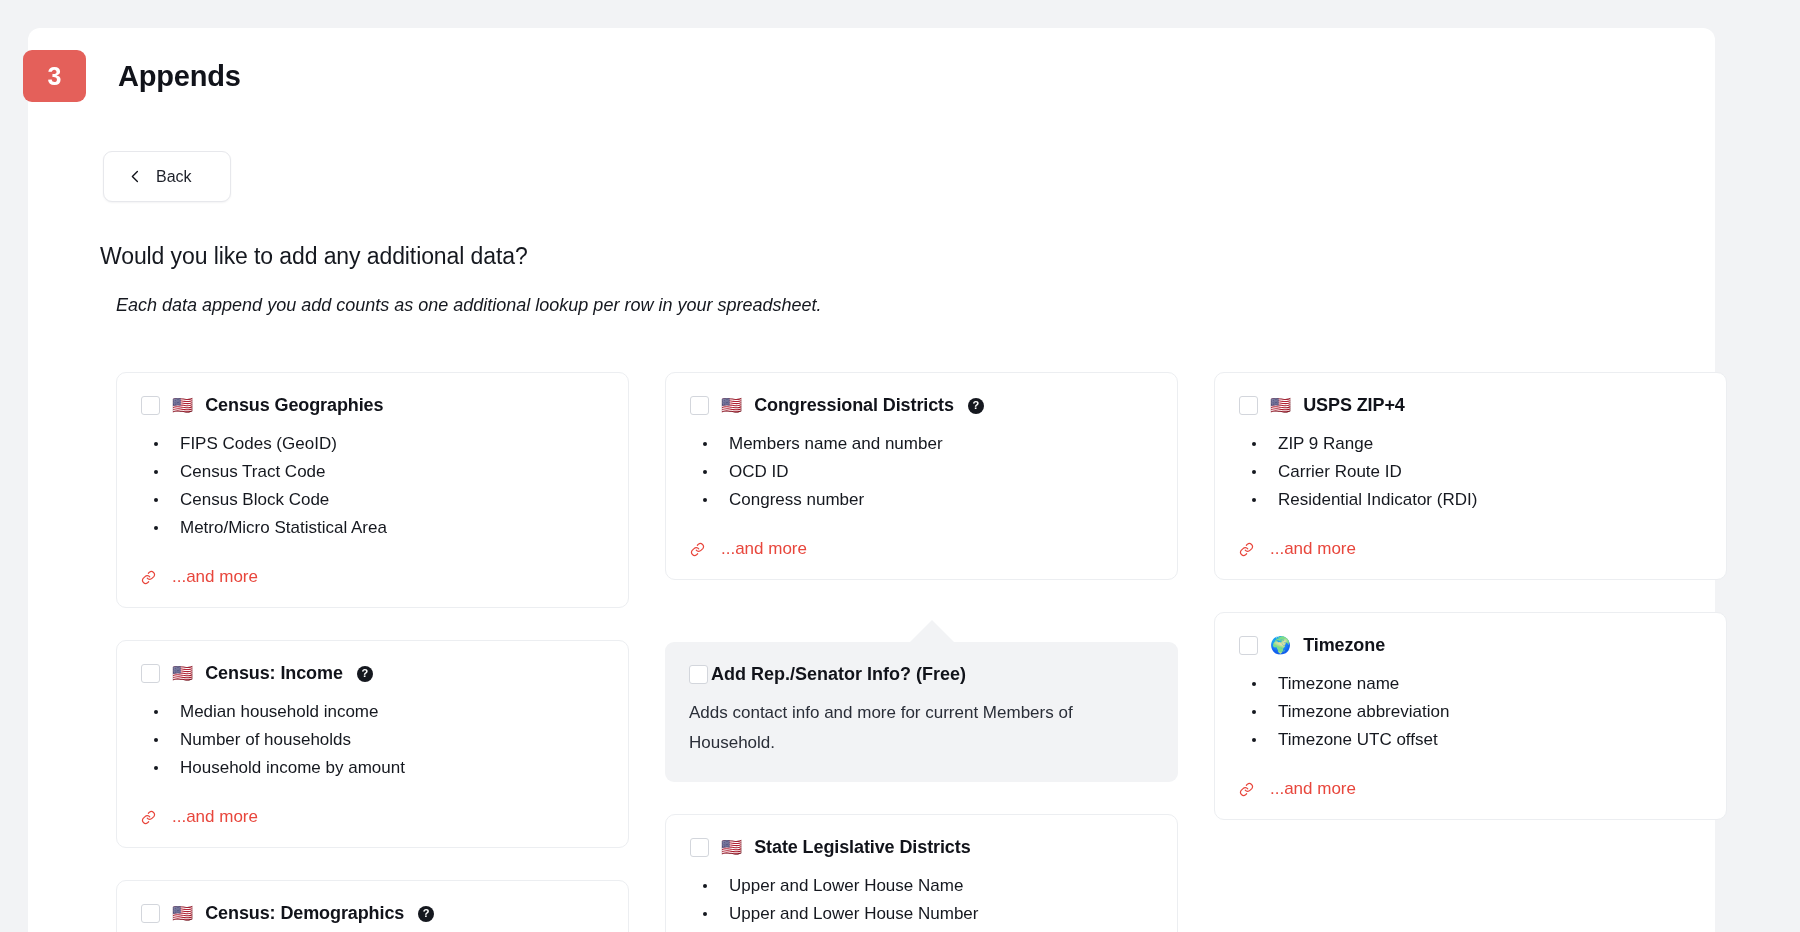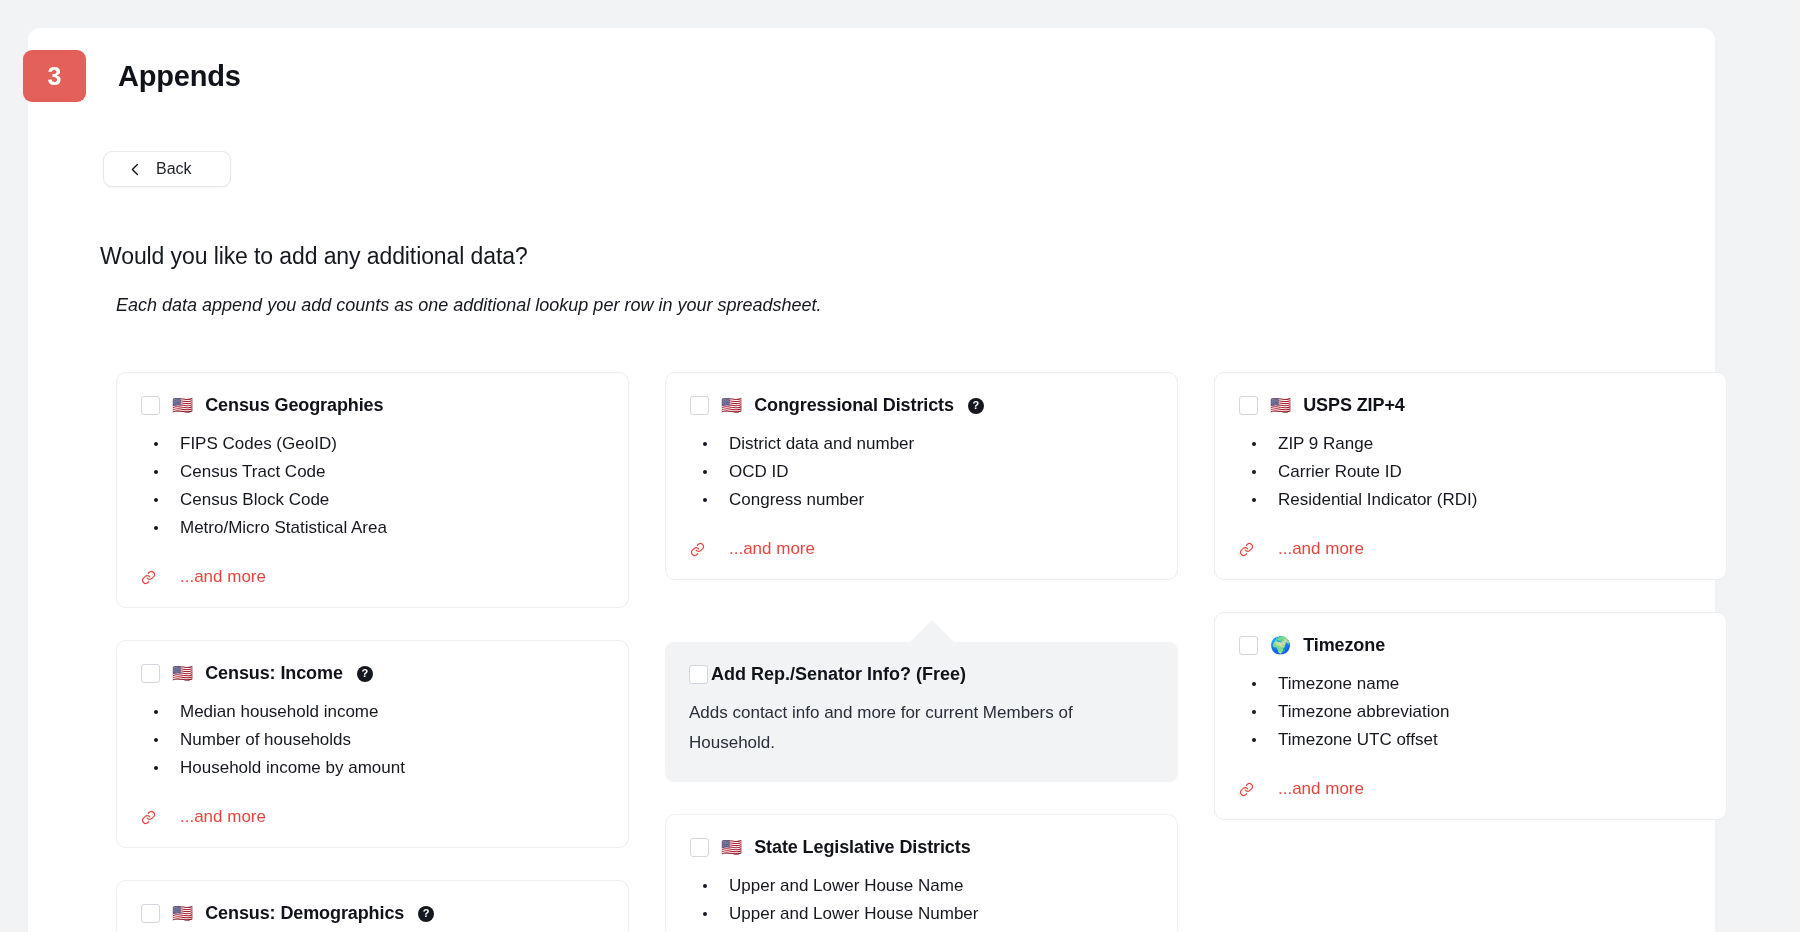--- a/index.html
+++ b/index.html
@@ -60,21 +60,21 @@
     color: #11131a;
     letter-spacing: -0.2px;
   }
 
   
   .back-button {
     position: absolute;
     left: 75px;
     top: 123px;
     width: 128px;
-    height: 36px;
+    height: 51px;
     background: #ffffff;
     border: 1px solid #e7e8ec;
     border-radius: 9px;
     box-shadow: 0 1px 2px rgba(16,24,40,0.05);
     display: flex;
     align-items: center;
     gap: 13px;
     padding-left: 24px;
     cursor: pointer;
   }
@@ -198,21 +198,21 @@
     top: 12px;
     width: 4px;
     height: 4px;
     border-radius: 50%;
     background: #15181f;
   }
 
   .and-more {
     display: flex;
     align-items: center;
-    gap: 24px;
+    gap: 16px;
     margin-top: 26px;
     color: #e8463c;
     font-size: 17px;
     cursor: pointer;
   }
   .and-more .link-glyph {
     display: block;
     width: 15px;
     height: 15px;
     line-height: 0;
@@ -339,21 +339,21 @@
         </div>
         <div class="col">
           <div class="card">
             <div class="card-head">
               <div class="checkbox"></div>
               <span class="card-emoji">🇺🇸</span>
               <span class="card-title">Congressional Districts</span>
               <span class="help-icon">?</span>
             </div>
             <ul class="bullets">
-              <li>District data and number</li>
+              <li>Members name and number</li>
               <li>OCD ID</li>
               <li>Congress number</li>
             </ul>
             <div class="and-more">
               <span class="link-glyph">
                 <svg width="15" height="15" viewBox="0 0 24 24" fill="none" stroke="#e8463c" stroke-width="1.9" stroke-linecap="round" stroke-linejoin="round">
                   <path d="M10 13a5 5 0 0 0 7.5.5l3-3a5 5 0 0 0-7-7l-1.7 1.7"></path>
                   <path d="M14 11a5 5 0 0 0-7.5-.5l-3 3a5 5 0 0 0 7 7l1.7-1.7"></path>
                 </svg>
               </span>

